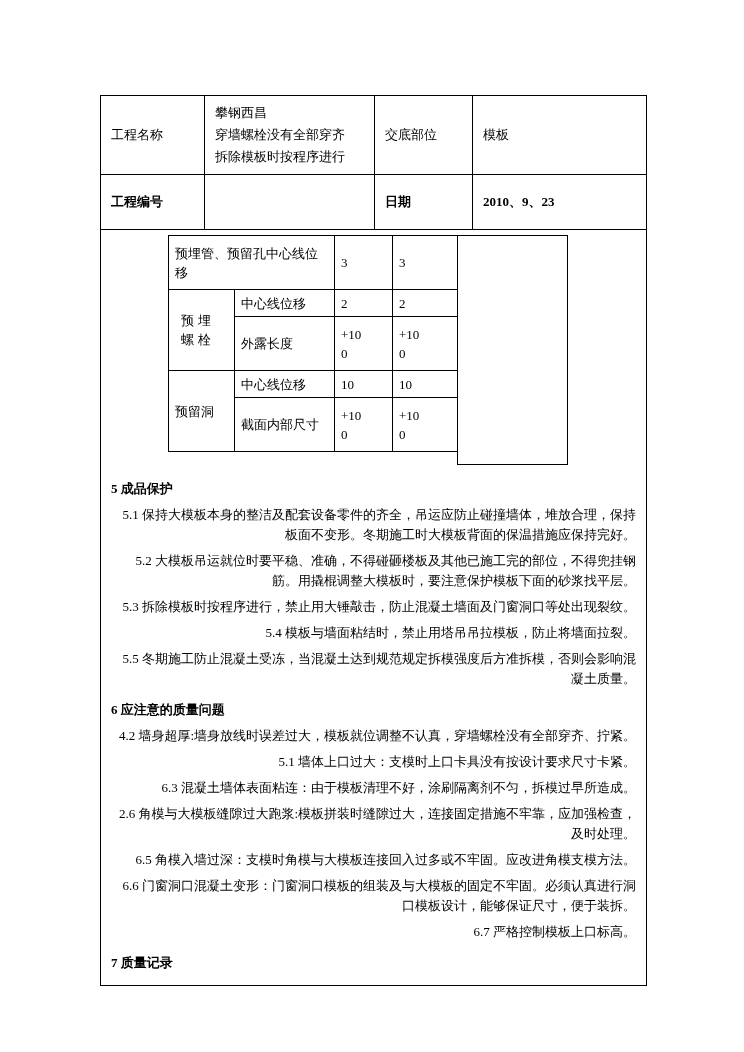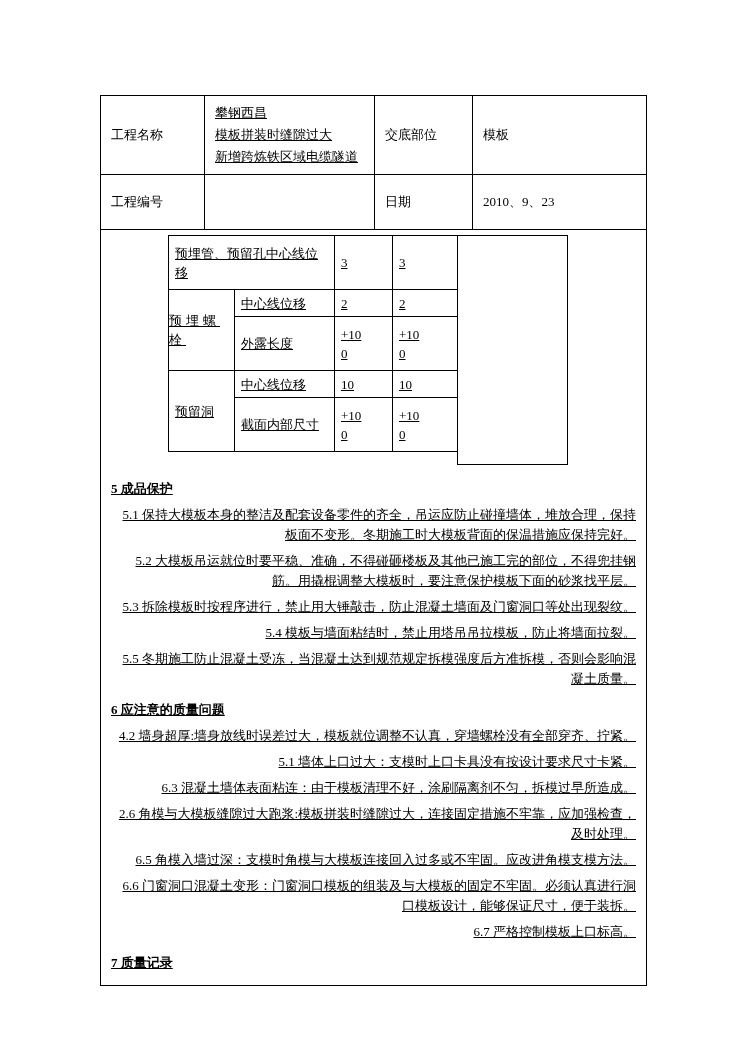--- a/index.html
+++ b/index.html
@@ -18,41 +18,41 @@
     width: 546px;
     border-collapse: collapse; table-layout: fixed;
   }
   table.doc > tbody > tr > td {
     border: 1px solid #000;
     font-size: 13px;
     vertical-align: middle;
     padding: 6px 10px;
   }
   tr.hdr-row-1 { height: 76px; }
-  tr.hdr-row-2 { height: 55px; }
-  .pname div { line-height: 22px; text-decoration: underline; }
+  tr.hdr-row-2 { height: 55px; font-weight: bold; }
+  .pname div { line-height: 22px; }
 
   
-  td.content-cell { padding: 0 8px 10px 8px; vertical-align: top; text-decoration: underline; }
+  td.content-cell { padding: 0 8px 10px 8px; vertical-align: top; }
 
   
   table.tol {
     border-collapse: collapse; table-layout: fixed;
     margin: -1px 0 14px 57px;
     width: 399px;
   }
   table.tol td {
     border: 1px solid #000;
     font-size: 13px;
     line-height: 19px;
     padding: 3px 6px;
     vertical-align: middle;
     text-align: left;
   }
-  table.tol td.grp { letter-spacing: 4px; padding: 3px 0; }
+  table.tol td.grp { letter-spacing: 4px; padding: 3px 12px; }
   table.tol td.pre { white-space: pre-line; margin-left: 36px; }
   table.tol td.noborder { border: none; }
   tr.tol-r-tall { height: 54px; }
   tr.tol-r-short { height: 27px; }
   tr.tol-r-stub { height: 13px; }
 
   
   .body-text { font-size: 13px; line-height: 20px; }
   .body-text p.para { margin: 6px 0; text-align: right; }
   .body-text p.heading { font-weight: bold; margin: 11px 0 6px 0; }
@@ -67,22 +67,22 @@
       <col style="width:104px">
         <col style="width:170px">
         <col style="width:98px">
         <col style="width:174px">
     </colgroup>
     <tbody>
       <tr class="hdr-row-1">
         <td>工程名称</td>
         <td class="pname">
           <div>攀钢西昌</div>
-          <div>模板拼装时缝隙过大</div>
-          <div>新增跨炼铁区域电缆隧道</div>
+          <div>穿墙螺栓没有全部穿齐</div>
+          <div>拆除模板时按程序进行</div>
         </td>
         <td>交底部位</td>
         <td>模板</td>
       </tr>
       <tr class="hdr-row-2">
         <td>工程编号</td>
         <td></td>
         <td>日期</td>
         <td>2010、9、23</td>
       </tr>

